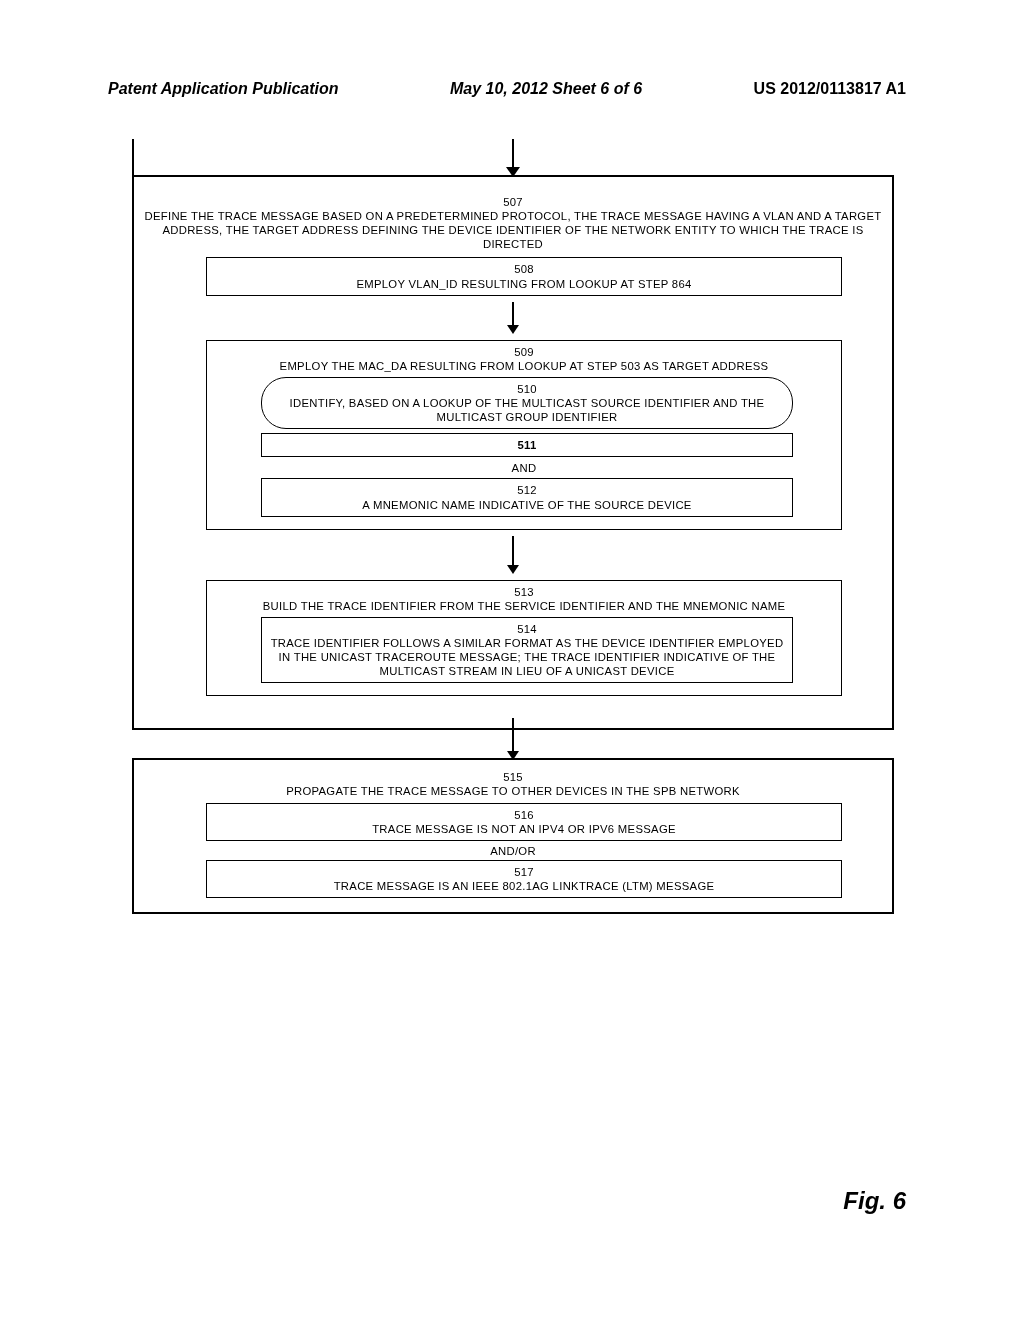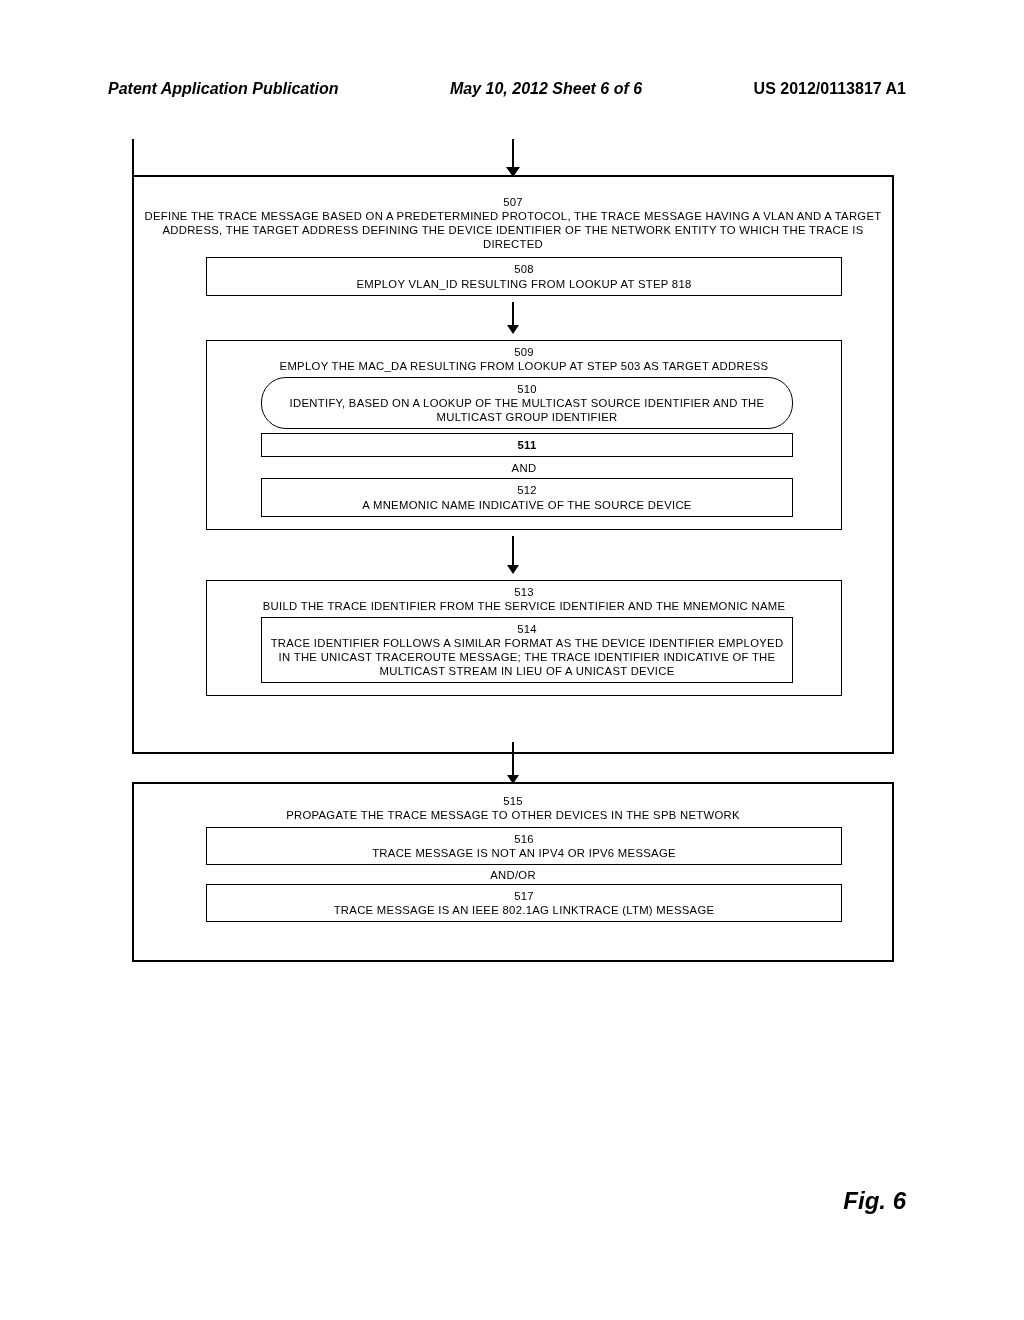--- a/index.html
+++ b/index.html
@@ -31,21 +31,21 @@
       font-style: italic;
     }
     .page-container {
       position: absolute;
       top: 175px;
       left: 132px;
       width: 762px;
     }
     .outer-box {
       border: 2px solid #000;
-      padding: 12px 10px 36px 10px;
+      padding: 12px 10px 12px 10px;
       position: relative;
       margin-bottom: 8px;
     }
     .step-box {
       border: 1px solid #000;
       padding: 4px 8px;
       text-align: center;
       font-size: 11.3px;
       line-height: 1.25;
       margin-bottom: 6px;
@@ -116,21 +116,21 @@
         </svg>
     </div>
     <div style="text-align:center;font-size:11.3px;line-height:1.25;letter-spacing:0.3px;">
       <span class="step-num">507</span>
       <span>DEFINE THE TRACE MESSAGE BASED ON A PREDETERMINED PROTOCOL, THE TRACE MESSAGE HAVING A  VLAN AND A TARGET ADDRESS, THE TARGET ADDRESS DEFINING THE DEVICE IDENTIFIER OF THE NETWORK ENTITY TO WHICH THE TRACE IS  DIRECTED</span>
     </div>
     <div style="height:6px;"></div>
 
     <div class="step-box indent-1">
       <span class="step-num">508</span>
-      <span>EMPLOY VLAN_ID RESULTING FROM LOOKUP AT STEP 818</span>
+      <span>EMPLOY VLAN_ID RESULTING FROM LOOKUP AT STEP 864</span>
     </div>
 
     <div class="arrow-down">
       <svg width="16" height="32">
           <line x1="8" y1="0" x2="8" y2="24" stroke="#000" stroke-width="2"></line>
           <polygon points="8,32 2,23 14,23" fill="#000"></polygon>
         </svg>
     </div>
 
     <div class="step-box indent-1" style="padding-bottom:10px;">

